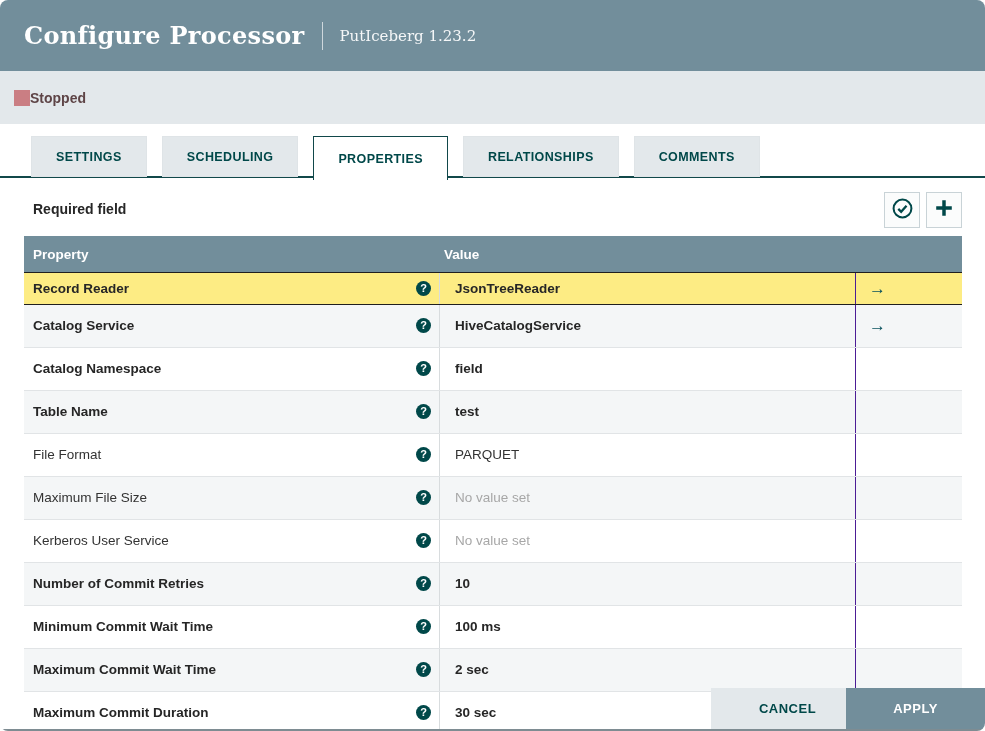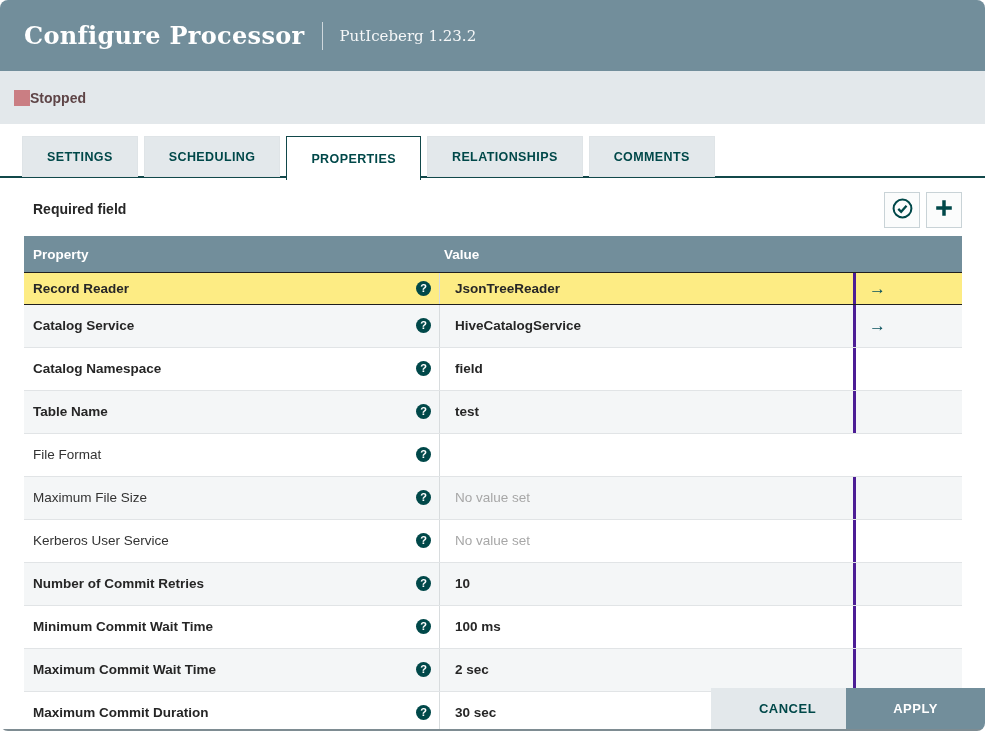--- a/index.html
+++ b/index.html
@@ -41,20 +41,21 @@
     position:absolute; top:176px; left:0; right:0; height:2px; background:#11484a;
   }
   .tabs {
     position:absolute; top:136px; left:22px; height:42px; display:flex; gap:6px;
   }
   .tab {
     height:41px; padding:0 24px; background:#e3e8eb; border:1px solid #dfe4e7;
     display:flex; align-items:center; justify-content:center;
     font-size:12.5px; font-weight:bold; letter-spacing:0.4px; color:#004849;
     cursor:pointer;
+    margin-left:9px;
   }
   .tab.active {
     background:#ffffff; border:1px solid #11484a; border-bottom:none;
     height:44px; position:relative; z-index:2;
   }
   
   .required-label {
     position:absolute; top:201px; left:33px; font-weight:bold; font-size:14px; color:#262626;
   }
   .prop-actions {
@@ -87,21 +88,21 @@
     padding:0 8px 0 9px; border-right:1px solid #d8dcde;
   }
   .cell-prop .pname { color:#333333; }
   .trow.req .pname, .trow.req .pvalue { font-weight:bold; color:#262626; }
   .help-icon {
     width:15px; height:15px; border-radius:50%; background:#004849; color:#ffffff;
     font-size:11px; font-weight:bold; line-height:15px; text-align:center;
     flex:0 0 auto; cursor:default;
   }
   .cell-val {
-    display:flex; align-items:center; padding-left:15px; border-right:3px solid #4c1d95;
+    display:flex; align-items:center; padding-left:15px; border-right:1px solid #4c1d95;
   }
   .pvalue { color:#333333; }
   .pvalue.unset { color:#a7a7a7; font-weight:normal; }
   .cell-goto { display:flex; align-items:center; padding-left:13px; }
   .goto-arrow {
     color:#07505c; font-size:17px; font-weight:bold; line-height:1; cursor:pointer;
   }
   
   .footer-btn {
     position:absolute; top:688px; height:41px; display:flex; align-items:center;
@@ -207,20 +208,23 @@
           <div class="cell-val">
             <span class="pvalue">test</span>
           </div>
           <div class="cell-goto"></div>
         </div>
         <div class="trow">
           <div class="cell-prop">
             <span class="pname">File Format</span>
             <span class="help-icon">?</span>
           </div>
+          <div class="cell-val">
+            <span class="pvalue">PARQUET</span>
+          </div>
           <div class="cell-goto"></div>
         </div>
         <div class="trow alt">
           <div class="cell-prop">
             <span class="pname">Maximum File Size</span>
             <span class="help-icon">?</span>
           </div>
           <div class="cell-val">
             <span class="pvalue unset">No value set</span>
           </div>

